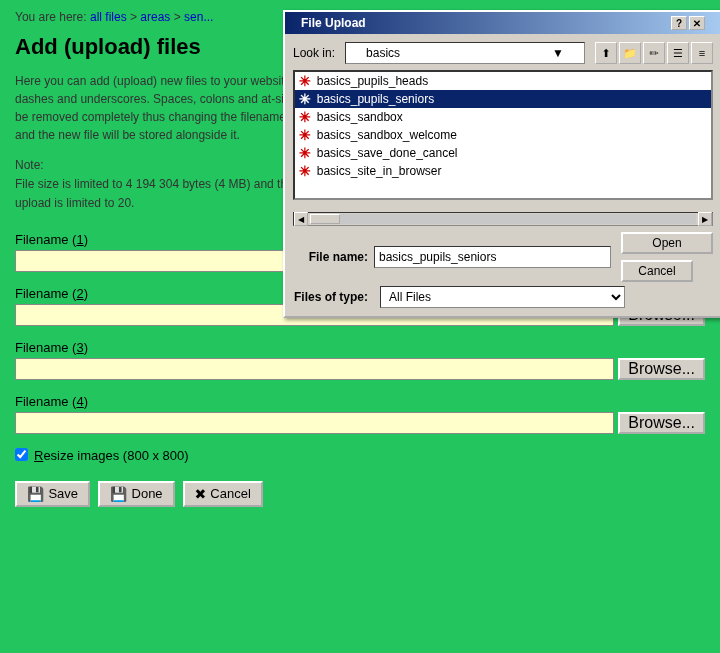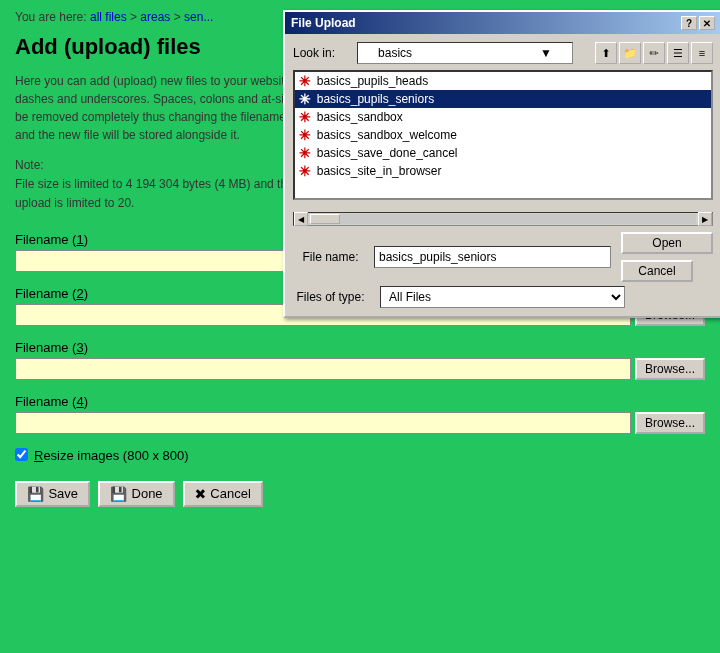--- a/index.html
+++ b/index.html
@@ -72,21 +72,21 @@
       flex: 1;
       height: 22px;
       background: #ffffcc;
       border: 1px solid #888;
       font-size: 12px;
       padding: 2px 4px;
     }
     .browse-btn {
       height: 22px;
       padding: 0 8px;
-      font-size: 12px;
+      font-size: 16px;
       background: #d4d0c8;
       border: 2px outset #ffffff;
       cursor: pointer;
       white-space: nowrap;
     }
 
     .resize-row {
       display: flex;
       gap: 6px;
       margin-bottom: 18px;
@@ -137,21 +137,21 @@
       background: #d4d0c8;
       border: 2px outset #ffffff;
       box-shadow: 2px 2px 4px rgba(0,0,0,0.4);
       pointer-events: all;
       font-size: 12px;
     }
 
     .dialog-titlebar {
       background: linear-gradient(to right, #0a246a, #a6caf0);
       color: white;
-      padding: 3px 6px;
+      padding: 3px 16px;
       display: flex;
       align-items: center;
       justify-content: space-between;
       height: 22px;
     }
     .dialog-title {
       font-size: 12px;
       font-weight: bold;
       color: white;
     }
@@ -173,21 +173,21 @@
       font-weight: bold;
     }
 
     .dialog-body {
       padding: 8px;
     }
 
     .look-in-row {
       display: flex;
       align-items: center;
-      gap: 22px;
+      gap: 10px;
       margin-bottom: 6px;
     }
     .look-in-label {
       font-size: 12px;
       white-space: nowrap;
     }
     .look-in-select {
       flex: 1;
       height: 22px;
       font-size: 12px;
@@ -245,22 +245,23 @@
 
     .dialog-filename-row {
       display: flex;
       align-items: center;
       gap: 6px;
       margin-bottom: 4px;
     }
     .dialog-label {
       width: 75px;
       font-size: 12px;
-      text-align: center;
+      text-align: right;
       white-space: nowrap;
+      font-weight: bold;
     }
     .dialog-filename-input {
       flex: 1;
       height: 22px;
       border: 1px inset #888;
       background: white;
       font-size: 12px;
       padding: 0 4px;
     }
     .dialog-open-btn {

